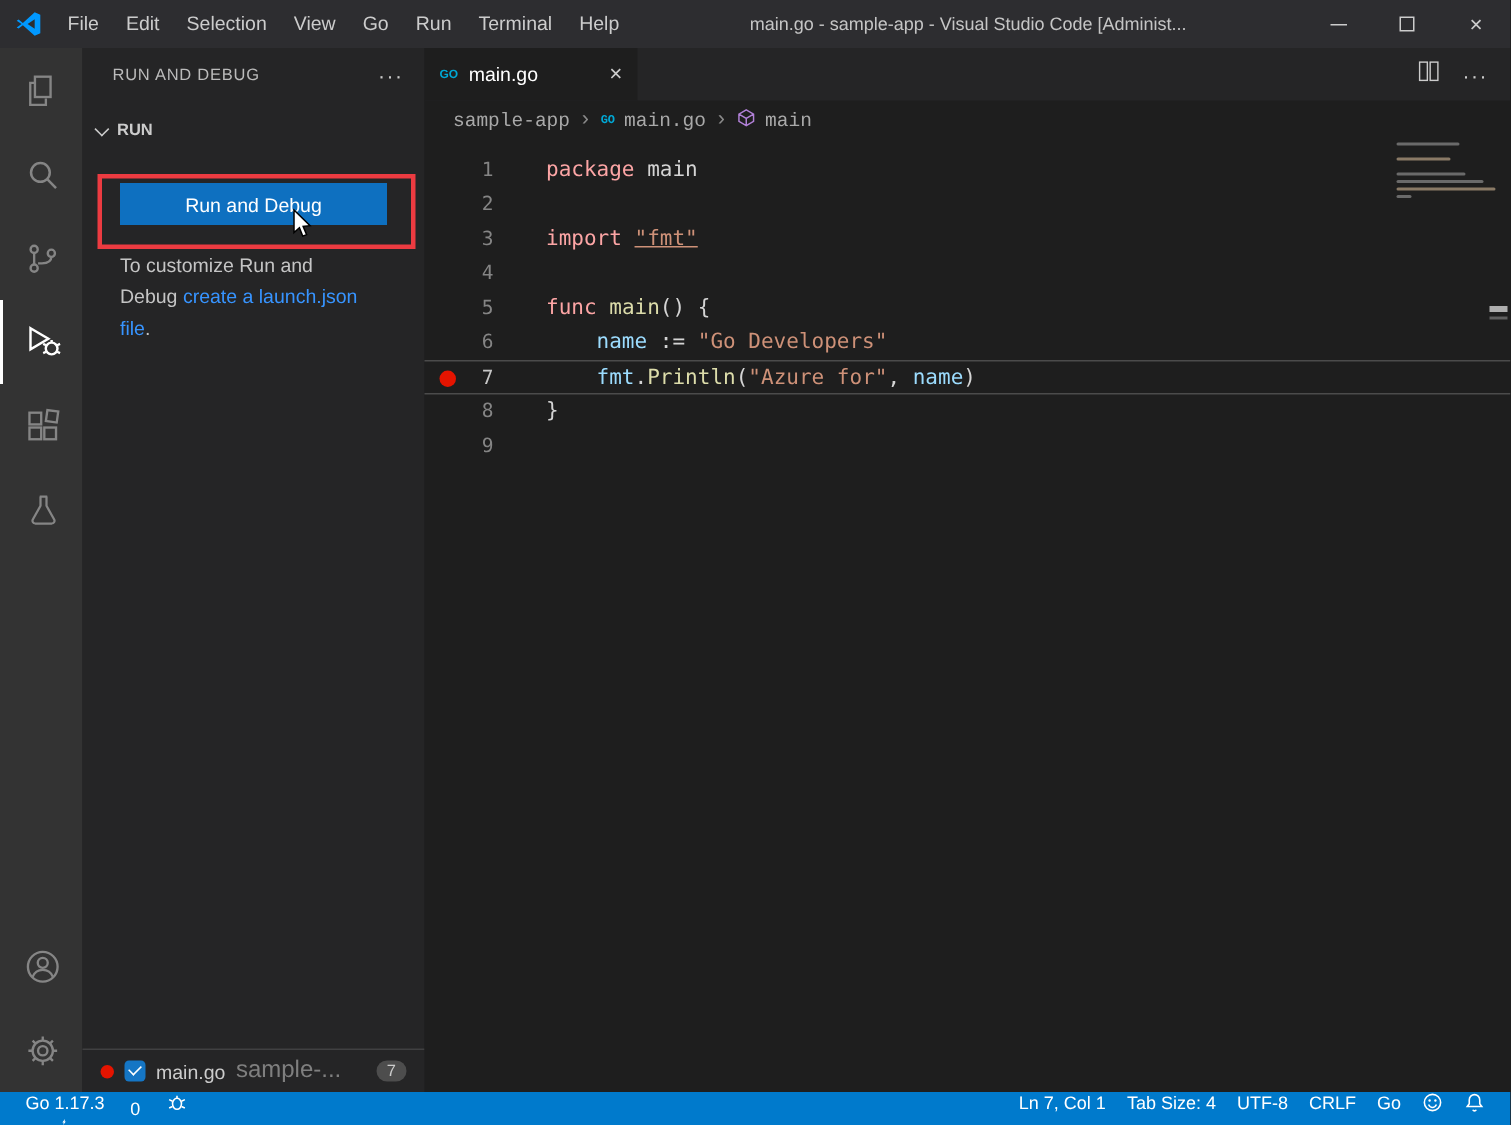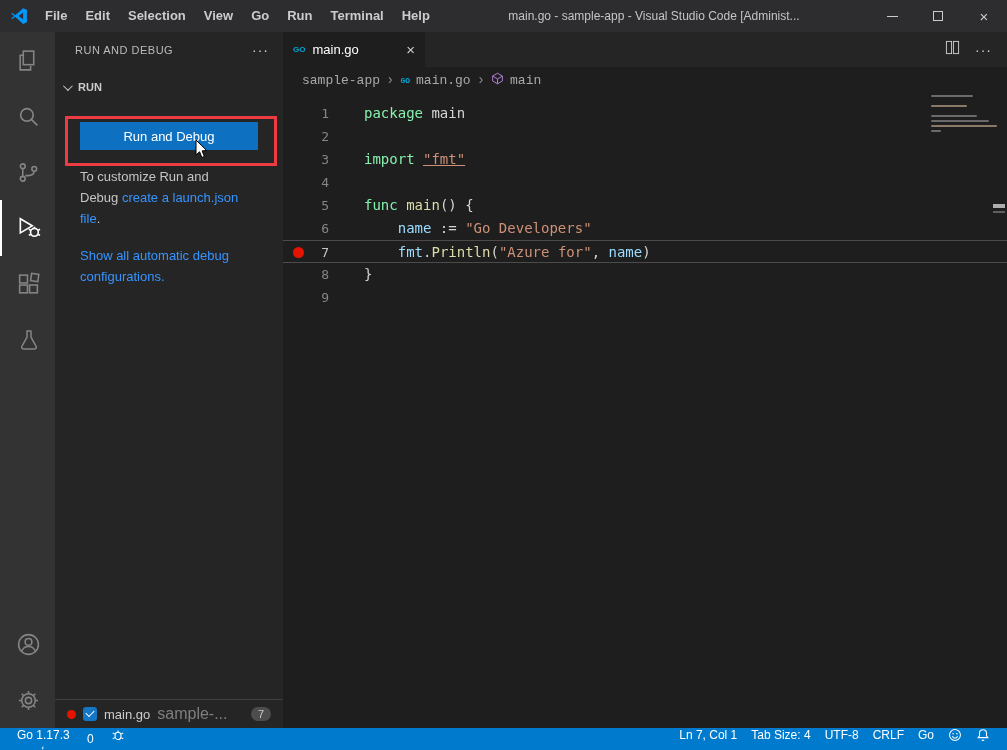--- a/index.html
+++ b/index.html
@@ -2,21 +2,21 @@
 <html><head>
 <meta charset="utf-8">
 <style>
   * { margin:0; padding:0; box-sizing:border-box; }
   html,body { width:1007px; height:750px; overflow:hidden; }
   body { background:#1e1e1e; font-family:"Liberation Sans",sans-serif; color:#cccccc; position:relative; }
 
   
   .titlebar { height:32px; background:#2d2d30; display:flex; align-items:center; }
   .vscode-logo { width:18px; height:18px; margin:0 8px 0 10px; display:flex; align-items:center; }
-  .menus { display:flex; align-items:center; height:100%;font-weight:bold; }
+  .menus { display:flex; align-items:center; height:100%; }
   .menu { padding:0 9px; font-size:13px; color:#cccccc; line-height:32px; cursor:default; }
   .window-title { flex:1; text-align:center; font-size:12px; color:#c5c5c5; white-space:nowrap; overflow:hidden; }
   .win-controls { display:flex; height:100%; }
   .wc { width:46px; height:100%; display:flex; align-items:center; justify-content:center; color:#cccccc; font-size:15px; }
   .min-glyph { width:11px; height:1px; background:#cccccc; display:block; }
   .max-glyph { width:10px; height:10px; border:1px solid #cccccc; display:block; }
 
   
   .main { position:absolute; top:32px; bottom:22px; left:0; right:0; display:flex; }
 
@@ -58,21 +58,21 @@
   .breadcrumbs { height:26px; display:flex; align-items:center; gap:6px; padding-left:19px; font-size:13px; color:#a9a9a9;font-family:Liberation Mono, monospace; }
   .sep { color:#8a8a8a; font-size:14px; }
   .crumb { cursor:pointer; }
   .code-area { position:absolute; top:61px; left:0; right:0; padding-top:9px; font-family:"DejaVu Sans Mono",monospace; font-size:14px; }
   .code-line { display:flex; height:23px; line-height:23px; }
   .code-line.current-line { border-top:1px solid #4b4b4b; border-bottom:1px solid #4b4b4b; }
   .gutter { width:60px; flex:none; text-align:right; padding-right:14px; color:#858585; font-size:13px; position:relative; }
   .current-line .gutter { color:#c6c6c6; }
   .bp-dot { position:absolute; left:10px; top:6px; width:11px; height:11px; border-radius:50%; background:#e51400; }
   .code-text { white-space:pre; margin-left:21px; color:#d4d4d4; }
-  .tk-kw { color:#86efac; }
+  .tk-kw { color:#fca5a5; }
   .tk-fn { color:#dcdcaa; }
   .tk-var { color:#9cdcfe; }
   .tk-str { color:#ce9178; }
   .tk-stru { color:#ce9178; text-decoration:underline; }
   .tk-pl { color:#d4d4d4; }
   .minimap { position:absolute; top:63px; right:8px; width:68px; display:flex; flex-direction:column; gap:3px; }
   .mm-bar { height:2px; background:#6a6a6a; border-radius:1px; }
   .overview-mark { position:absolute; right:2px; top:172px; width:12px; height:4px; background:#c8c8c8; opacity:.85; }
   .overview-mark2 { position:absolute; right:2px; top:179px; width:12px; height:2px; background:#8a8a8a; opacity:.6; }
 
@@ -182,21 +182,20 @@
       <span>RUN</span>
     </div>
     <button class="run-btn">Run and Debug</button>
     <div class="annotation-box"></div>
     <div class="cursor">
       <svg width="20" height="22" viewBox="0 0 20 22">
           <path d="M5 1v15l3.6-3.2 2.2 5.6 2.6-1-2.3-5.5 4.6-.4Z" fill="#ffffff" stroke="#000000" stroke-width="1"></path>
         </svg>
     </div>
     <p class="hint"><span>To customize Run and Debug </span><a class="link">create a launch.json file</a><span>.</span></p>
-    <p class="hint"><a class="link">Show all automatic debug configurations.</a></p>
     <div class="breakpoints">
       <div class="bp-row">
         <span class="bp-dot-sm"></span>
         <span class="bp-check"></span>
         <span class="bp-file">main.go</span>
         <span class="bp-path">sample-...</span>
         <span class="bp-badge">7</span>
       </div>
     </div>
   </div>

